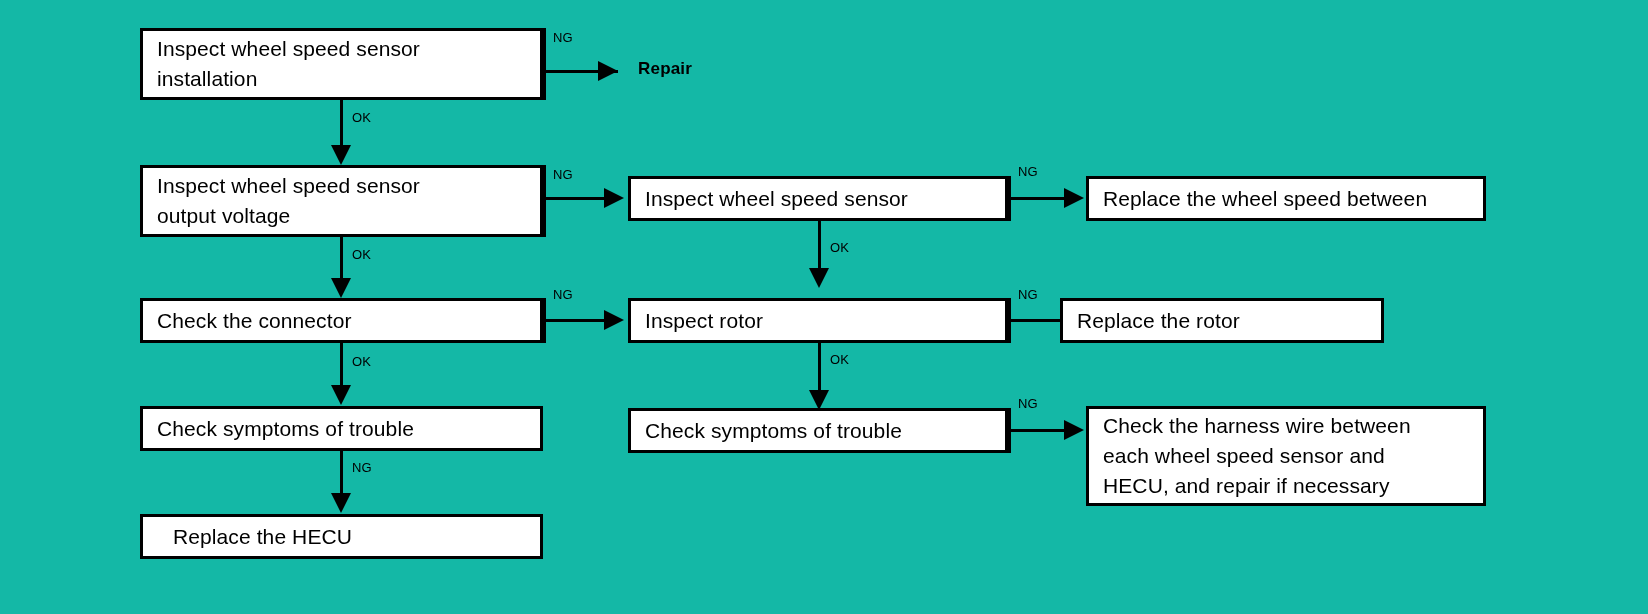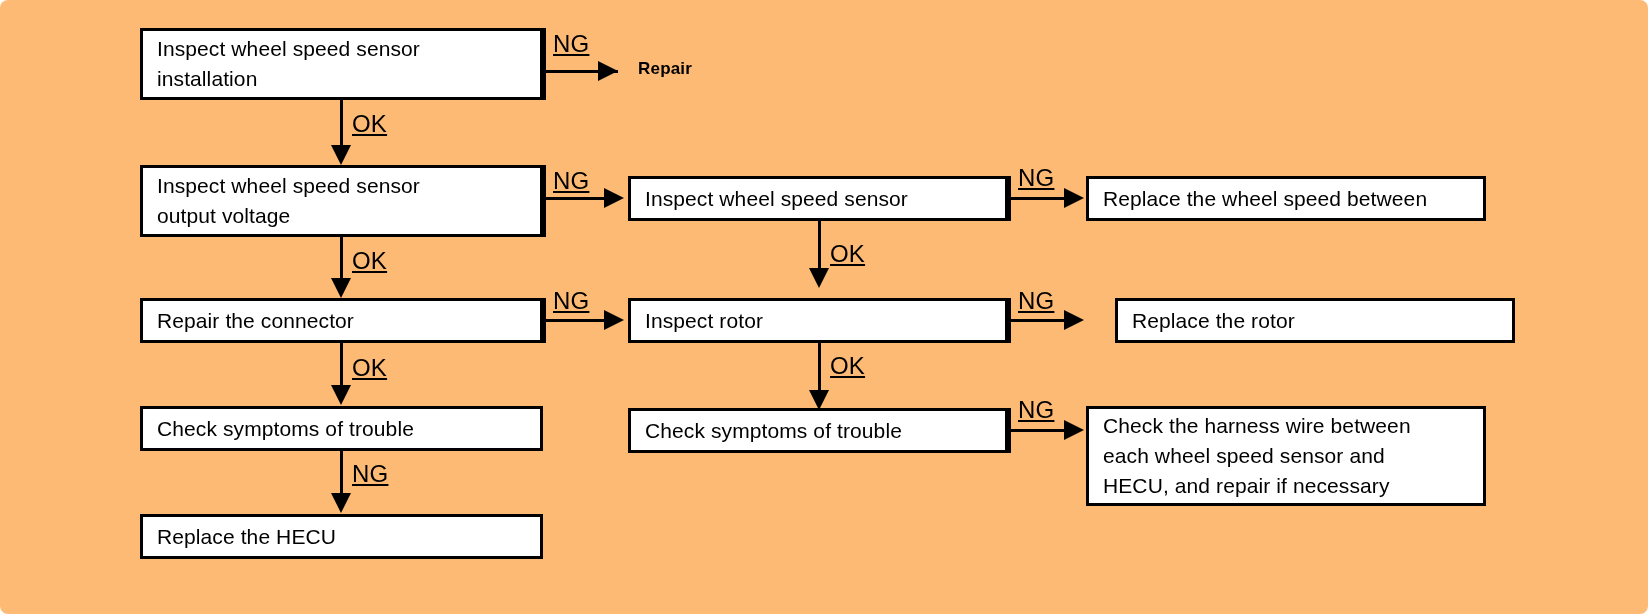--- a/index.html
+++ b/index.html
@@ -4,24 +4,23 @@
 <style>
   html, body {
     margin: 0;
     padding: 0;
     background: #ffffff;
   }
   #canvas {
     position: relative;
     width: 1648px;
     height: 614px;
-    background: #fdba74;
+    background: #14b8a6;
     font-family: "Liberation Sans", sans-serif;
     overflow: hidden;
-    border-radius: 8px;
   }
   .box {
     position: absolute;
     box-sizing: border-box;
     border: 3px solid #000000;
     background: #ffffff;
     display: flex;
     align-items: center;
   }
   .box .box-text {
@@ -35,25 +34,24 @@
   }
   .plain-label {
     position: absolute;
     font-size: 17px;
     font-weight: bold;
     color: #000000;
     letter-spacing: 0.2px;
   }
   .edge-label {
     position: absolute;
-    font-size: 24px;
+    font-size: 13px;
     color: #000000;
     letter-spacing: 0.2px;
     white-space: nowrap;
-    text-decoration: underline;
   }
   
   .hline {
     position: absolute;
     height: 3px;
     background: #000000;
   }
   .vline {
     position: absolute;
     width: 3px;
@@ -104,41 +102,41 @@
   <div class="vline" style="left:543px; top:165px; height:72px;"></div>
   <div class="hline" style="left:543px; top:197px; width:62px;"></div>
   <div class="arrow-right" style="left:604px; top:188px;"></div>
   <div class="edge-label" style="left:553px; top:167px;">NG</div>
 
   <div class="vline" style="left:340px; top:237px; height:44px;"></div>
   <div class="arrow-down" style="left:331px; top:278px;"></div>
   <div class="edge-label" style="left:352px; top:247px;">OK</div>
 
   <div class="box" style="left:140px; top:298px; width:403px; height:45px;">
-    <span class="box-text">Repair the connector</span>
+    <span class="box-text">Check the connector</span>
   </div>
 
   <div class="vline" style="left:543px; top:298px; height:45px;"></div>
   <div class="hline" style="left:543px; top:319px; width:62px;"></div>
   <div class="arrow-right" style="left:604px; top:310px;"></div>
   <div class="edge-label" style="left:553px; top:287px;">NG</div>
 
   <div class="vline" style="left:340px; top:343px; height:45px;"></div>
   <div class="arrow-down" style="left:331px; top:385px;"></div>
   <div class="edge-label" style="left:352px; top:354px;">OK</div>
 
   <div class="box" style="left:140px; top:406px; width:403px; height:45px;">
     <span class="box-text">Check symptoms of trouble</span>
   </div>
 
   <div class="vline" style="left:340px; top:451px; height:45px;"></div>
   <div class="arrow-down" style="left:331px; top:493px;"></div>
   <div class="edge-label" style="left:352px; top:460px;">NG</div>
 
-  <div class="box" style="left:140px; top:514px; width:403px; height:45px;">
+  <div class="box" style="left:140px; top:514px; width:403px; height:45px;padding-left:16px;">
     <span class="box-text">Replace the HECU</span>
   </div>
 
   <div class="box" style="left:628px; top:176px; width:380px; height:45px;">
     <span class="box-text">Inspect wheel speed sensor</span>
   </div>
 
   <div class="vline" style="left:1008px; top:176px; height:45px;"></div>
   <div class="hline" style="left:1008px; top:197px; width:58px;"></div>
   <div class="arrow-right" style="left:1064px; top:188px;"></div>
@@ -167,21 +165,21 @@
 
   <div class="vline" style="left:1008px; top:408px; height:45px;"></div>
   <div class="hline" style="left:1008px; top:429px; width:58px;"></div>
   <div class="arrow-right" style="left:1064px; top:420px;"></div>
   <div class="edge-label" style="left:1018px; top:396px;">NG</div>
 
   <div class="box" style="left:1086px; top:176px; width:400px; height:45px;">
     <span class="box-text">Replace the wheel speed between</span>
   </div>
 
-  <div class="box" style="left:1115px; top:298px; width:400px; height:45px;">
+  <div class="box" style="left:1060px; top:298px; width:324px; height:45px;">
     <span class="box-text">Replace the rotor</span>
   </div>
 
   <div class="box" style="left:1086px; top:406px; width:400px; height:100px;align-items:center;">
     <span class="box-text">Check the harness wire between
 each wheel speed sensor and
 HECU, and repair if necessary</span>
   </div>
 
 </div>

